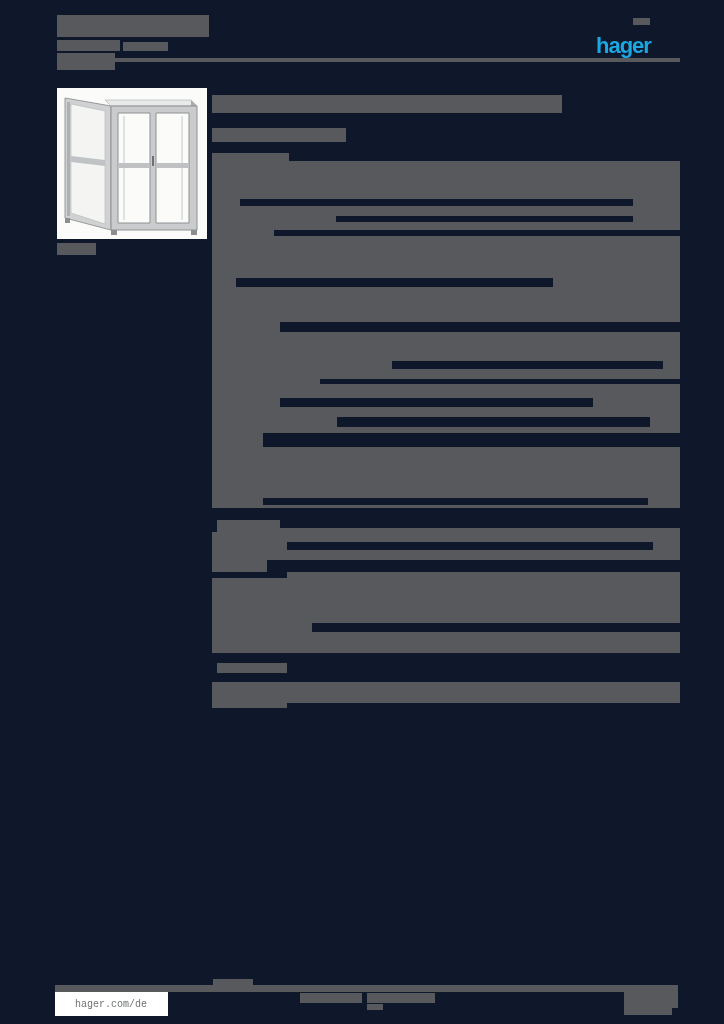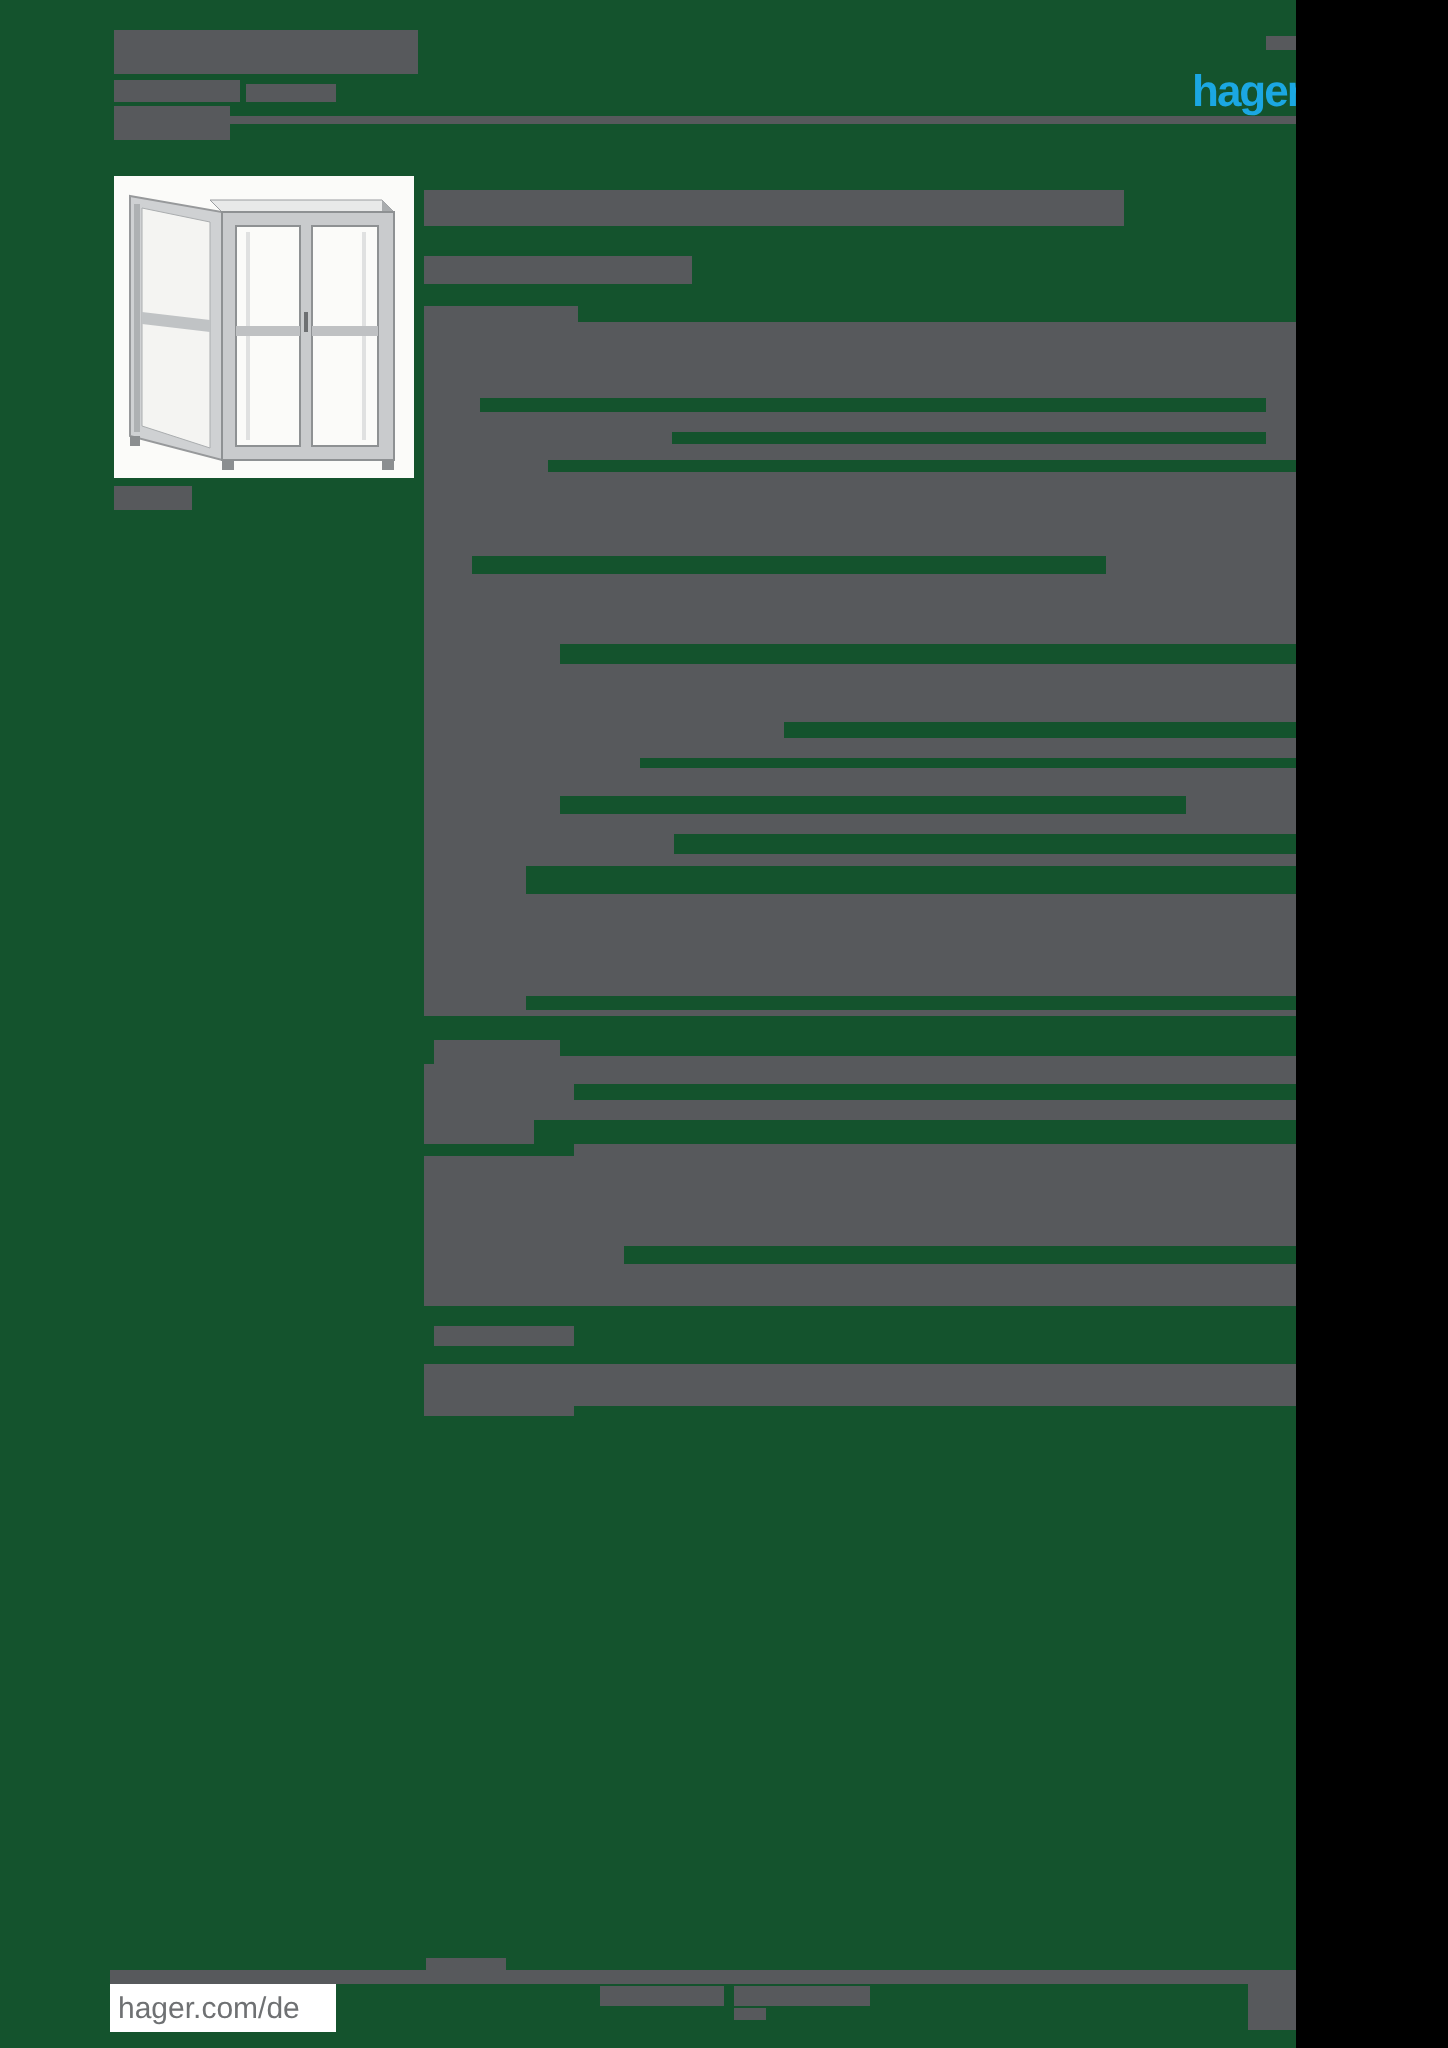--- a/index.html
+++ b/index.html
@@ -1,27 +1,27 @@
 <!DOCTYPE html>
 <html><head>
 <meta charset="utf-8">
 <style>
   html,body{margin:0;padding:0;background:#000;}
-  #page{position:relative;width:648px;height:1024px;background:#14532d;overflow:hidden;
+  #page{position:relative;width:724px;height:1024px;background:#0f172a;overflow:hidden;
         font-family:"Liberation Sans", sans-serif;}
   .bar{position:absolute;background:#57595c;}
   #logo{position:absolute;left:596px;top:33px;width:76px;height:26px;
         color:#1ba7e2;font-weight:bold;font-size:22px;letter-spacing:-1px;
         font-family:"Liberation Sans",sans-serif;line-height:26px;}
   #product-box{position:absolute;left:57px;top:88px;width:150px;height:151px;
         background:#fbfbf9;}
   #footer-url-box{position:absolute;left:55px;top:992px;width:113px;height:24px;
         background:#ffffff;display:flex;align-items:center;}
-  #footer-url{color:#6f7173;font-size:15px;padding-left:4px;
-        font-family:Liberation Sans, sans-serif;}
+  #footer-url{color:#6f7173;font-size:10px;padding-left:20px;
+        font-family:Liberation Mono, monospace;}
 </style>
 </head>
 <body>
 
 <div id="page">
 
   <div id="bars">
       <div class="bar" style="left: 57px; top: 58px; width: 623px; height: 4px;"></div>
       <div class="bar" style="left: 57px; top: 15px; width: 152px; height: 22px;"></div>
       <div class="bar" style="left: 57px; top: 40px; width: 63px; height: 11px;"></div>

